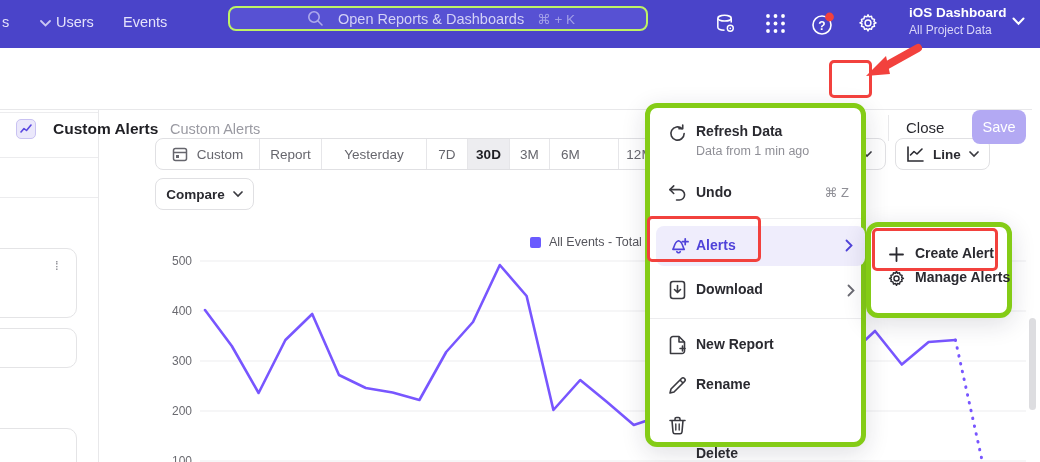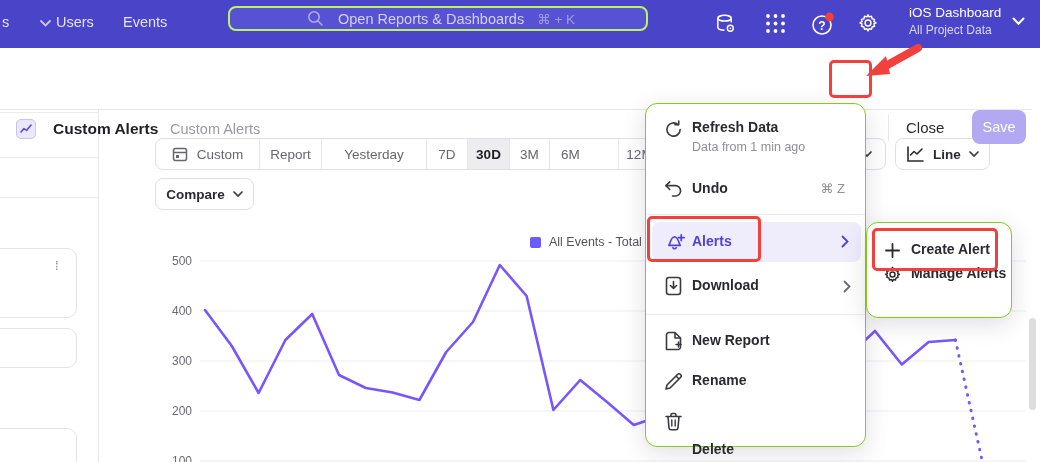--- a/index.html
+++ b/index.html
@@ -12,21 +12,21 @@
   
   .topnav { left:0; top:0; width:1040px; height:48px; background:#4a44c9; z-index:5; }
   .nav-item { color:#e4e2fb; font-size:14.5px; font-weight:500; top:14px; cursor:pointer; }
   .search-pill {
     left:228px; top:6px; width:420px; height:25px; border-radius:8px;
     background:#5751d3; border:2px solid #bef264; display:flex; align-items:center;
   }
   .search-ph { color:#d3d1f7; font-size:14.5px; }
   .search-kbd { color:#a29ee8; font-size:13.5px; }
   .nav-icon { color:#ffffff; }
-  .proj-title { color:#ffffff; font-size:13.5px; font-weight:normal; }
+  .proj-title { color:#ffffff; font-size:13.5px; font-weight:bold; }
   .proj-sub { color:#d9d6f8; font-size:12px; font-weight:500; }
   
   .header { left:0; top:48px; width:1032px; height:62px; background:#fff; border-bottom:1px solid #e8e8ea; z-index:4; }
   .report-icon-sq { left:16px; top:71px; width:20px; height:20px; background:#ebe8fb; border:1px solid #c9c2f2; border-radius:5px; display:flex; align-items:center; justify-content:center; color:#5a48e0; }
   .page-title { left:53px; top:72px; font-size:15.5px; font-weight:bold; color:#1f1f24; }
   .breadcrumb { left:170px; top:73px; font-size:14.5px; color:#9a9aa2; }
   .avatar { left:652px; top:66px; width:29px; height:29px; border-radius:50%; background:#f65b65; color:#fff; font-size:11px; font-weight:bold; display:flex; align-items:center; justify-content:center; }
   .hdr-txt-btn { font-size:14.5px; color:#2a2a30; font-weight:500; cursor:pointer; }
   .kebab-btn { left:835px; top:65px; width:31px; height:28px; background:#e9e7fc; border-radius:6px; display:flex; align-items:center; justify-content:center; color:#4f42d9; font-weight:bold; letter-spacing:1px; font-size:13px; }
   .vdiv { width:1px; background:#e8e8ea; }
@@ -42,21 +42,21 @@
   .range-seg:first-child { border-left:none; }
   .range-seg.sel { background:#ededf0; color:#1f1f24; font-weight:bold; }
   .pill-btn { height:32px; background:#fff; border:1px solid #e0e0e3; border-radius:8px; display:flex; align-items:center; justify-content:center; gap:8px; font-size:13.5px; font-weight:bold; color:#2a2a30; cursor:pointer; z-index:2; }
   
   #chart-svg { left:0; top:0; z-index:1; }
   .legend { left:530px; top:235px; display:flex; align-items:center; gap:8px; z-index:1; }
   .legend-sq { width:11px; height:11px; border-radius:2px; }
   .legend-lbl { font-size:12.5px; color:#55555c; }
   .scroll-thumb { left:1029px; top:318px; width:7px; height:92px; background:#dddde0; border-radius:4px; z-index:3; }
   
-  .menu-card { background:#fff; border:1px solid #84cc16; border-radius:12px; box-shadow:0 6px 24px rgba(30,30,60,.14); z-index:10; }
+  .menu-card { background:#fff; border:5px solid #84cc16; border-radius:12px; box-shadow:0 6px 24px rgba(30,30,60,.14); z-index:10; }
   .mi-label { font-size:14px; font-weight:600; color:#2a2a30; }
   .mi-sub { font-size:12.5px; color:#8f8f96; font-weight:400; }
   .mi-short { font-size:13px; color:#8f8f96; }
   .mi-icon { color:#3a3a40; }
   .alerts-row { left:6px; width:209px; height:40px; background:#efedfc; border-radius:8px; }
   .purple { color:#4f42d9 !important; }
   .menu-sep { left:0; width:100%; height:1px; background:#ececee; }
   
   .anno-box { border:3px solid #f2413d; border-radius:5px; z-index:20; pointer-events:none; background:transparent; }
   .anno { z-index:20; pointer-events:none; }

